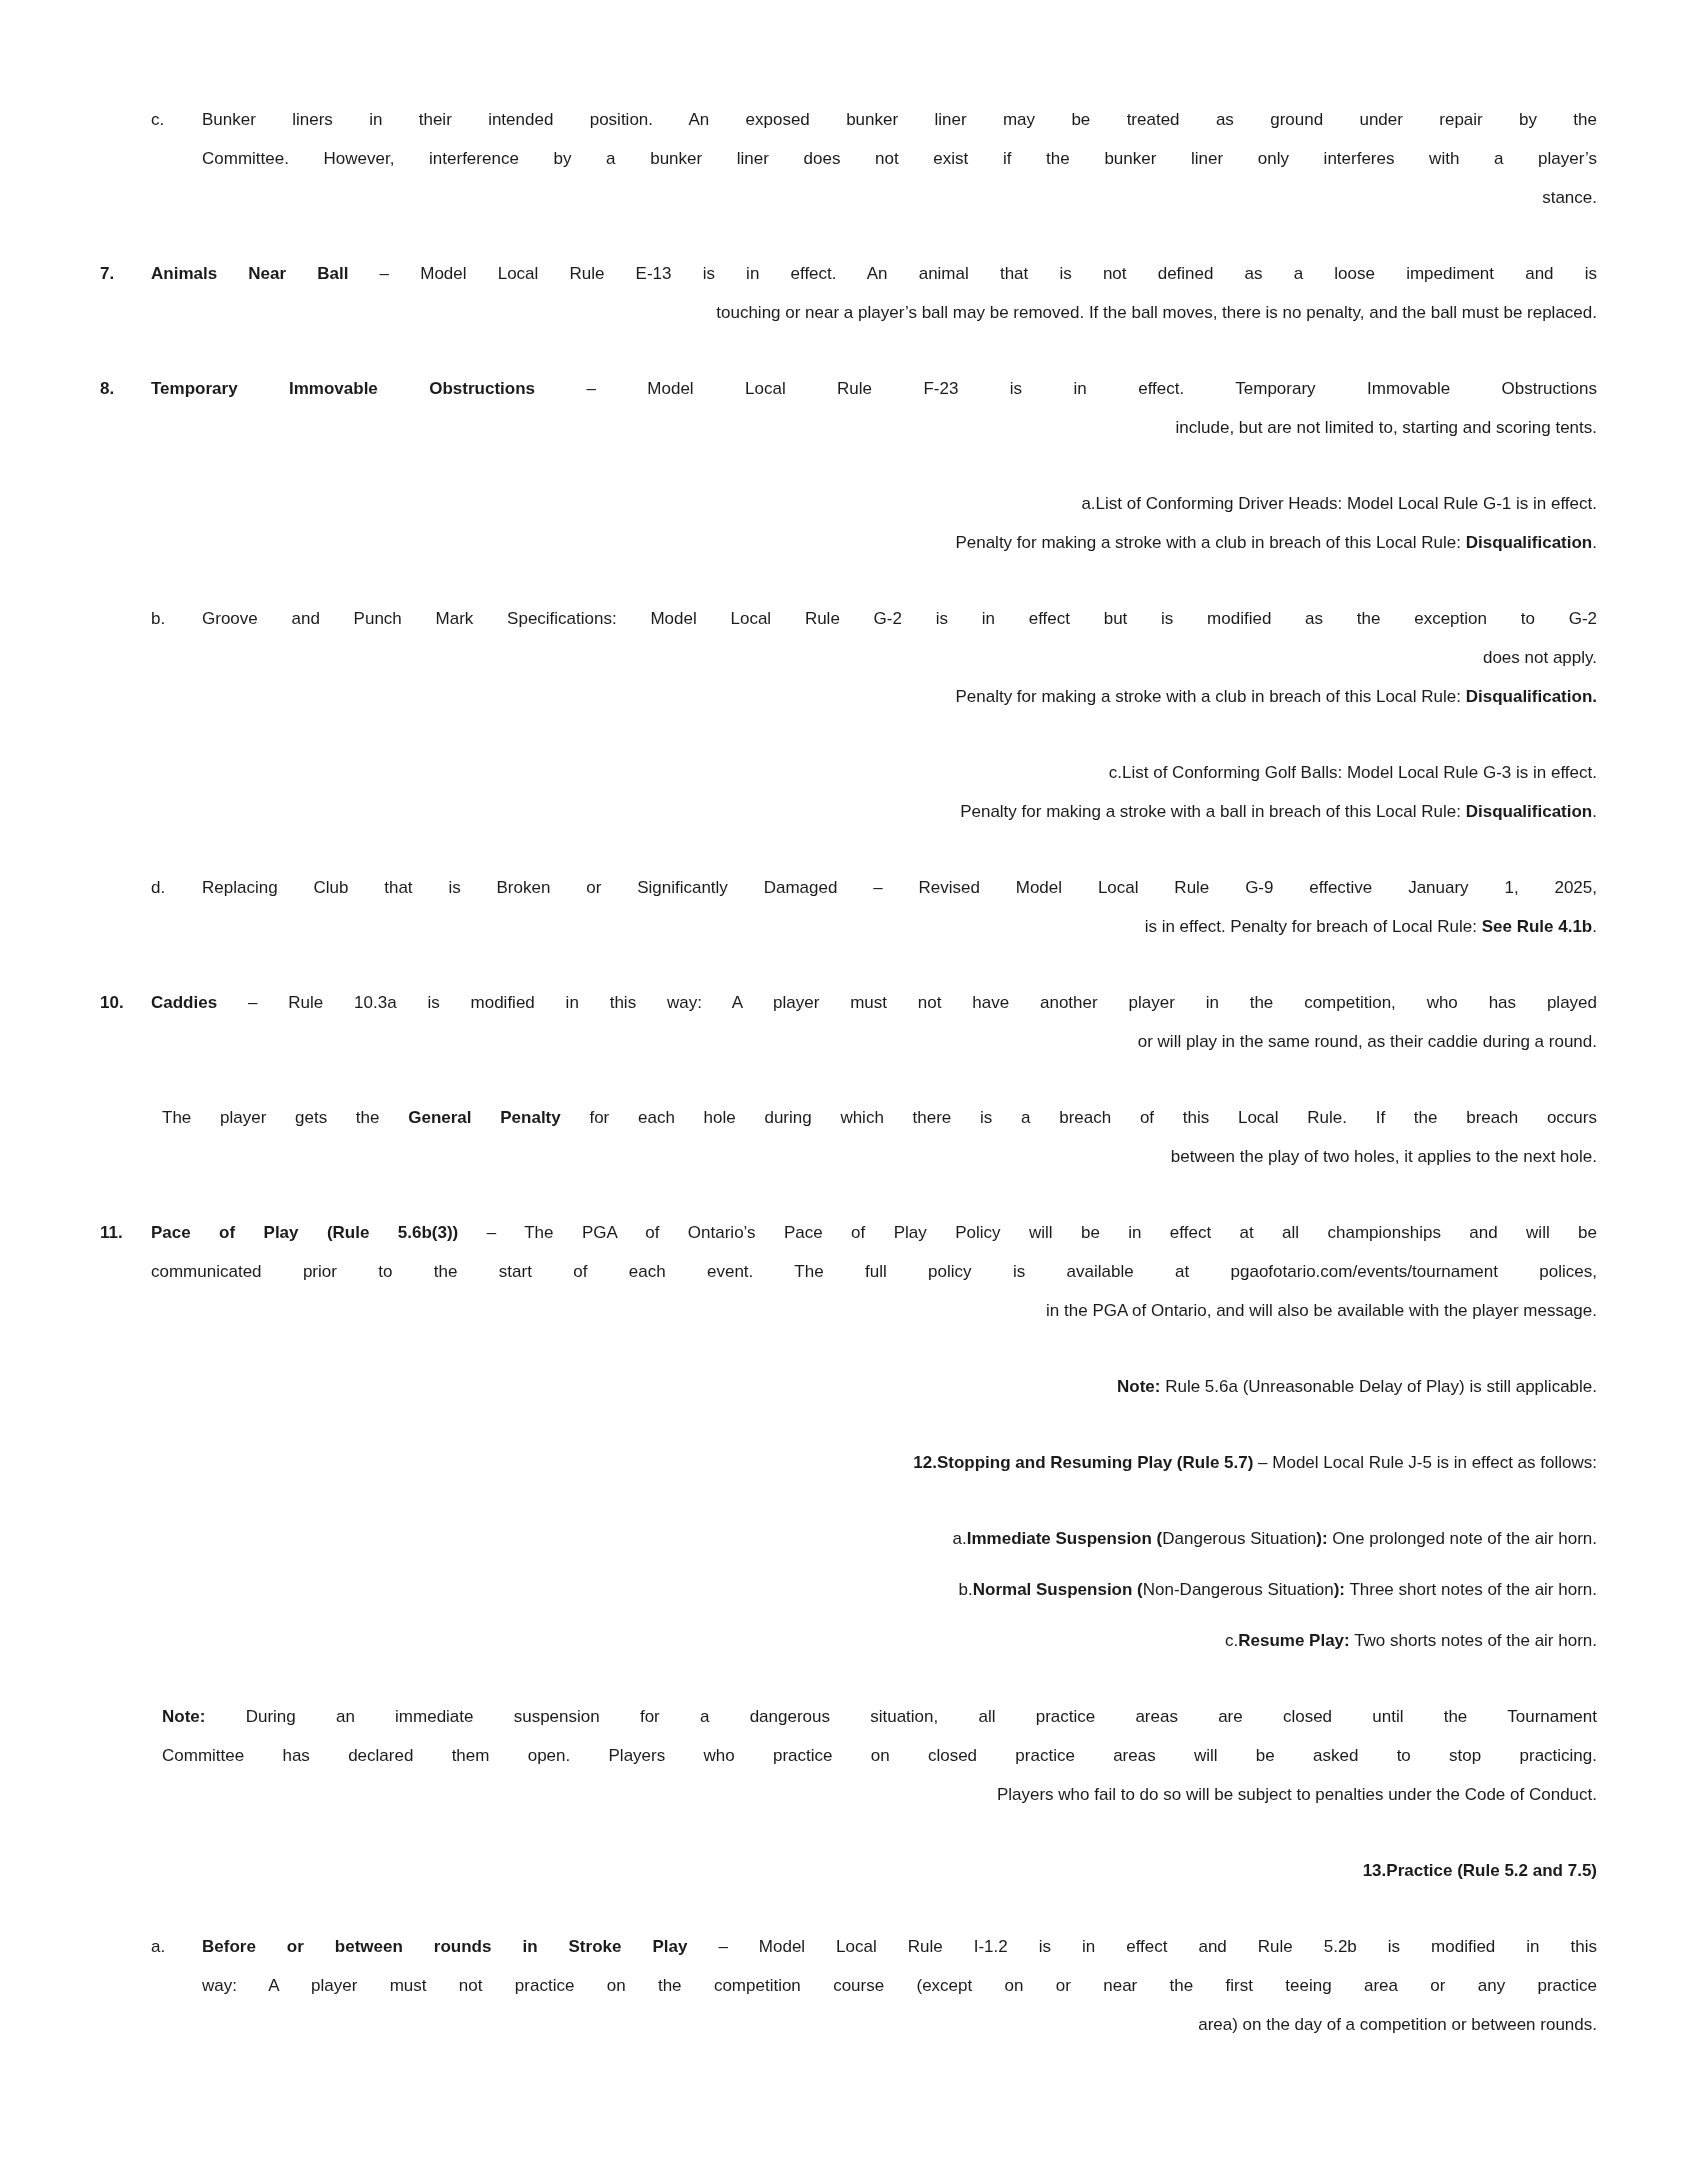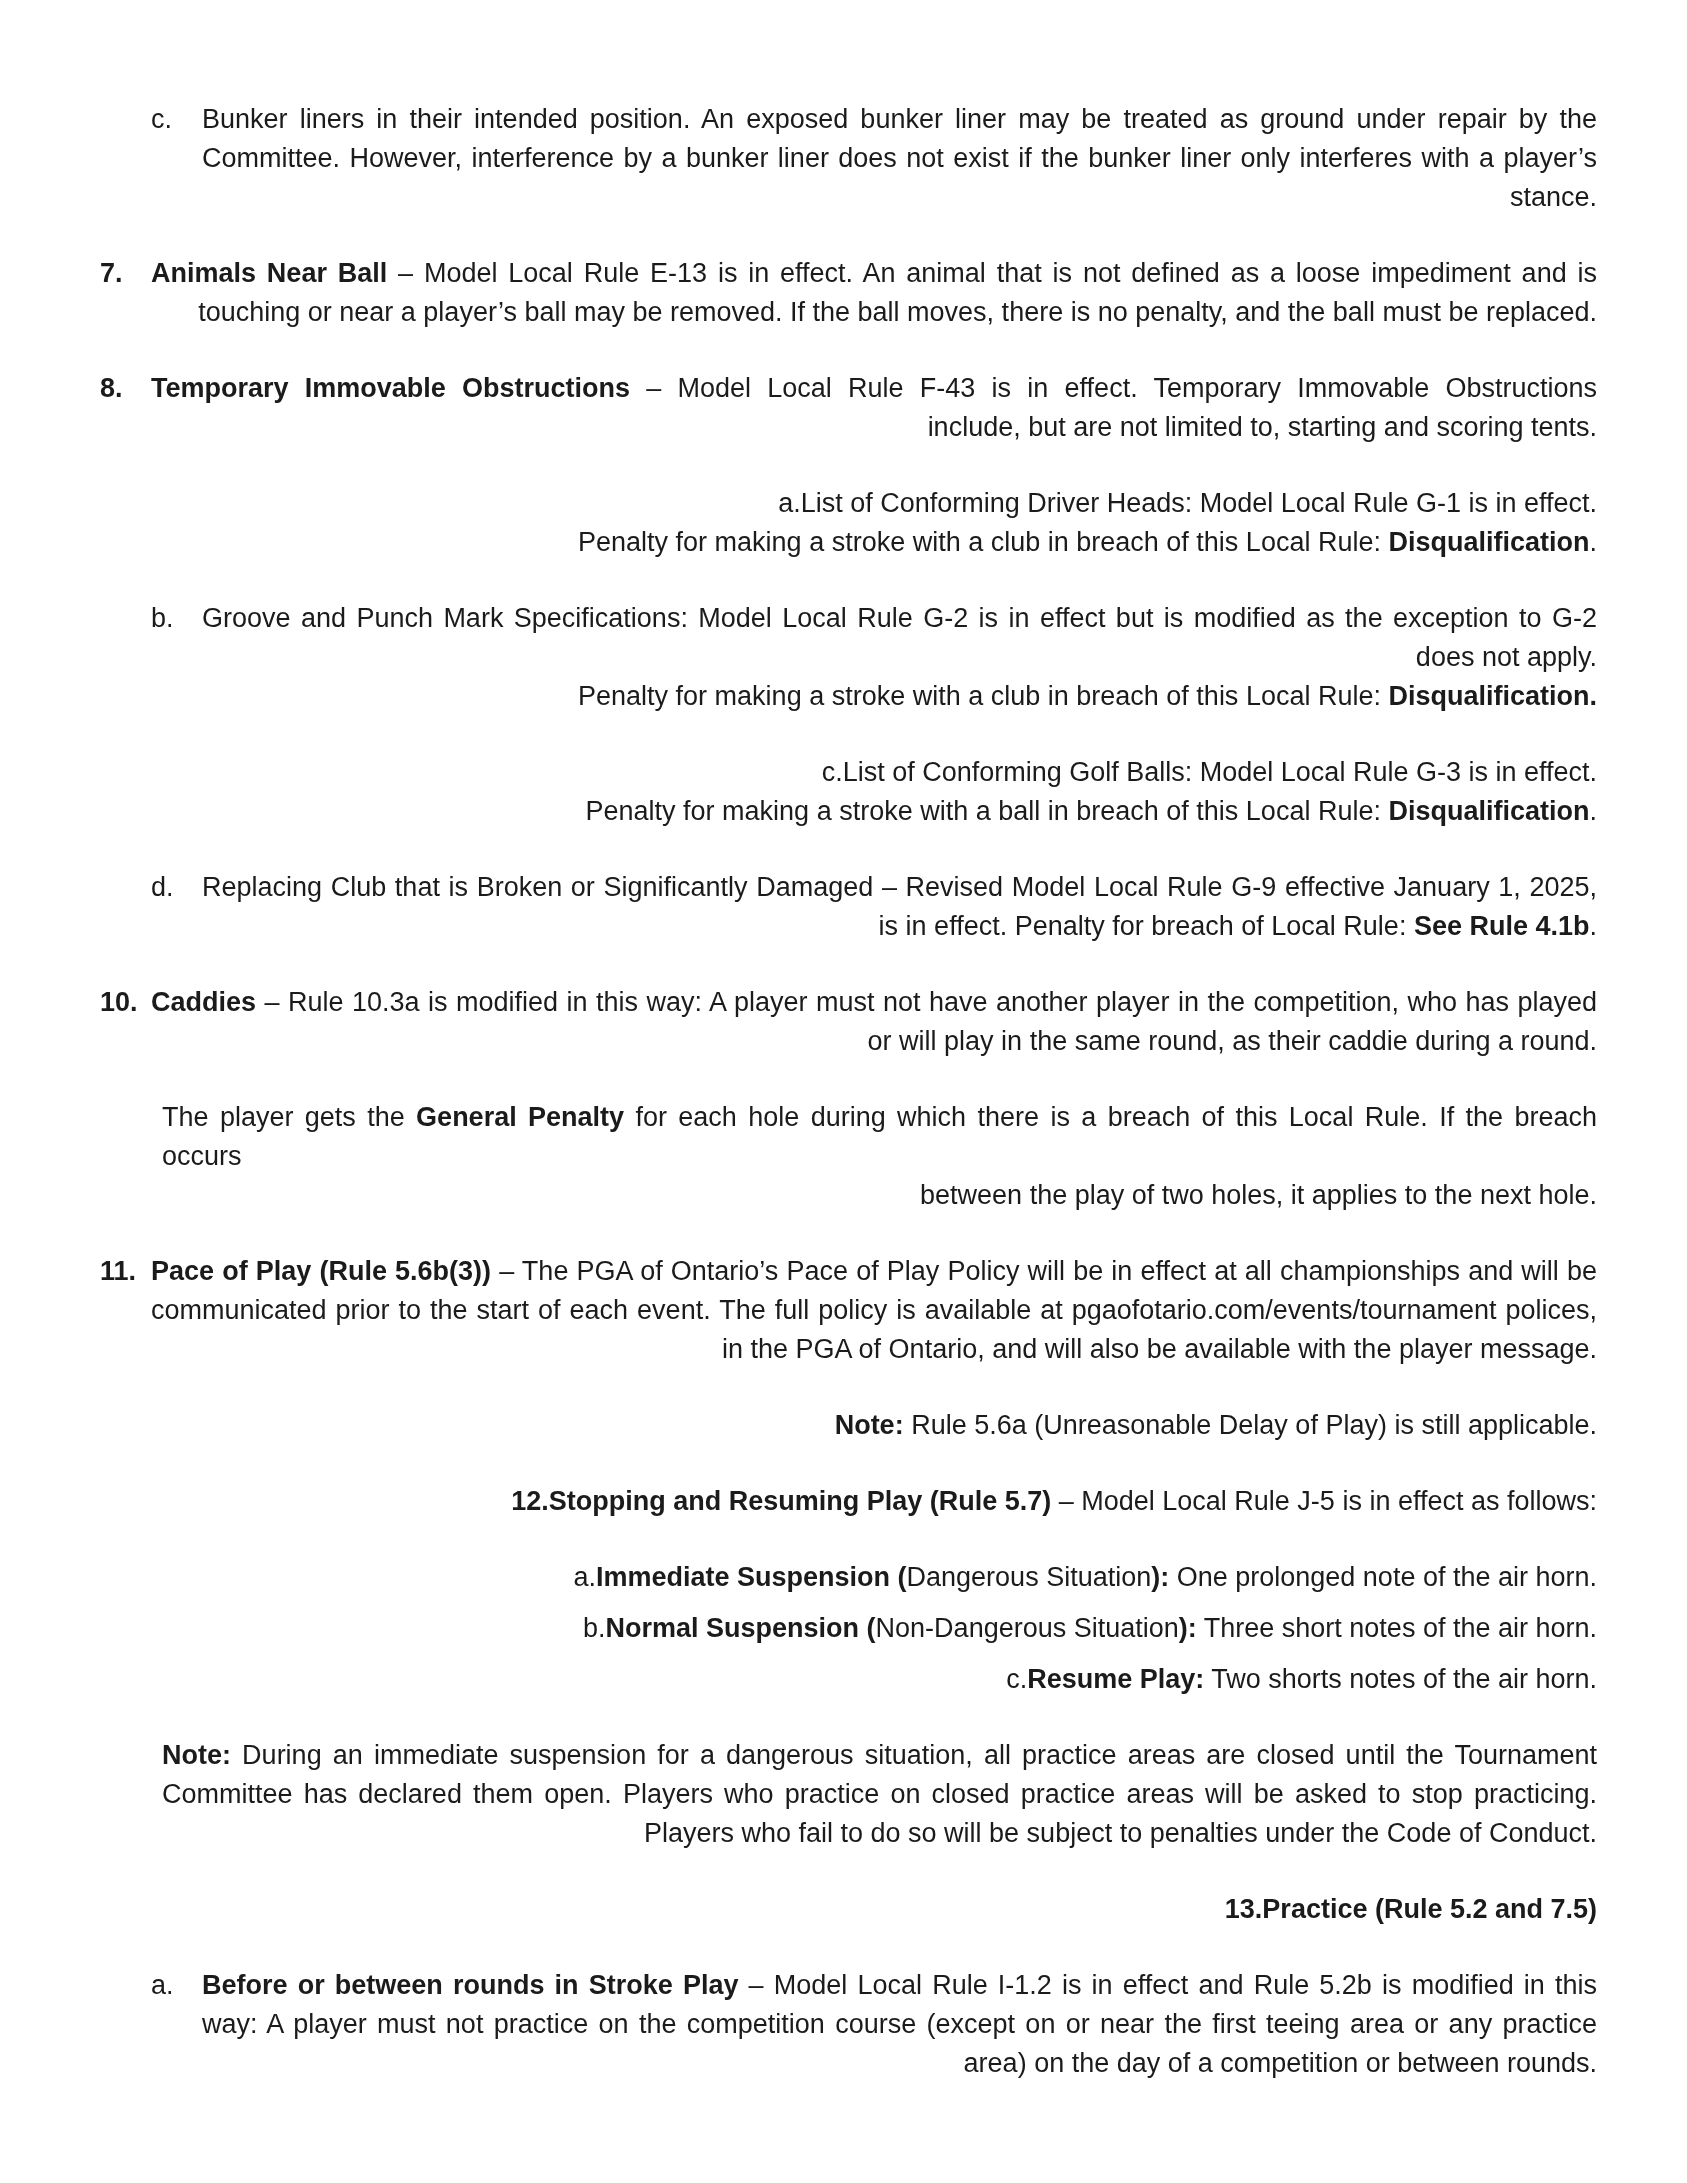--- a/index.html
+++ b/index.html
@@ -4,21 +4,21 @@
 <style>
   html, body { margin: 0; padding: 0; background: #ffffff; }
   .page {
     position: relative;
     width: 1687px;
     height: 2183px;
     box-sizing: border-box;
     background: #ffffff;
     padding: 100px 90px 0 100px;
     font-family: "Liberation Sans", sans-serif;
-    font-size: 27px;
+    font-size: 17px;
     line-height: 39px;
     color: #1b1b1b;
     overflow: hidden;
   }
   .block { margin: 0; }
   .block + .block { margin-top: 37px; }
   .block.tight { margin-top: 12px; }
   .block.li1 { padding-left: 51px; }
   .block.li2 { margin-left: 51px; padding-left: 51px; }
   .block.p1  { margin-left: 62px; }
@@ -37,21 +37,21 @@
       <div class="block li2">
         <div class="line fill first-marker"><span class="marker">c.</span><span>Bunker liners in their intended position.  An exposed bunker liner may be treated as ground under repair by the</span></div>
         <div class="line fill"><span>Committee.  However, interference by a bunker liner does not exist if the bunker liner only interferes with a player’s</span></div>
         <div class="line"><span>stance.</span></div>
       </div>
       <div class="block li1">
         <div class="line fill first-marker"><span class="marker bold">7.</span><b>Animals Near Ball</b><span> – Model Local Rule E-13 is in effect. An animal that is not defined as a loose impediment and is</span></div>
         <div class="line"><span>touching or near a player’s ball may be removed. If the ball moves, there is no penalty, and the ball must be replaced.</span></div>
       </div>
       <div class="block li1">
-        <div class="line fill first-marker"><span class="marker bold">8.</span><b>Temporary Immovable Obstructions</b><span> – Model Local Rule F-43 is in effect.  Temporary Immovable Obstructions</span></div>
+        <div class="line fill first-marker"><span class="marker bold">8.</span><b>Temporary Immovable Obstructions</b><span> – Model Local Rule F-23 is in effect.  Temporary Immovable Obstructions</span></div>
         <div class="line"><span>include, but are not limited to, starting and scoring tents.</span></div>
       </div>
       <div class="block li2">
         <div class="line first-marker"><span class="marker">a.</span><span>List of Conforming Driver Heads: Model Local Rule G-1 is in effect.</span></div>
         <div class="line"><span>Penalty for making a stroke with a club in breach of this Local Rule: </span><b>Disqualification</b><span>.</span></div>
       </div>
       <div class="block li2">
         <div class="line fill first-marker"><span class="marker">b.</span><span>Groove and Punch Mark Specifications: Model Local Rule G-2 is in effect but is modified as the exception to G-2</span></div>
         <div class="line"><span>does not apply.</span></div>
         <div class="line"><span>Penalty for making a stroke with a club in breach of this Local Rule: </span><b>Disqualification.</b></div>

